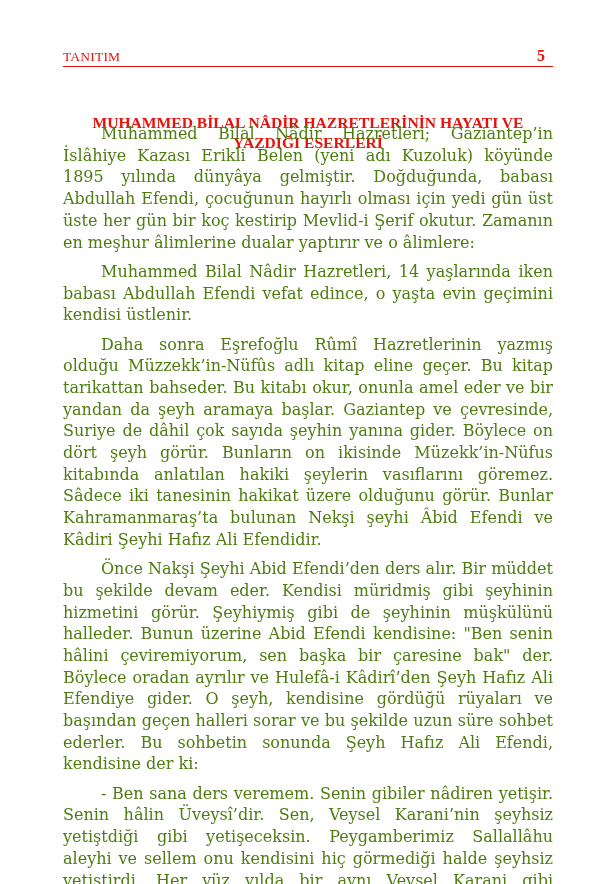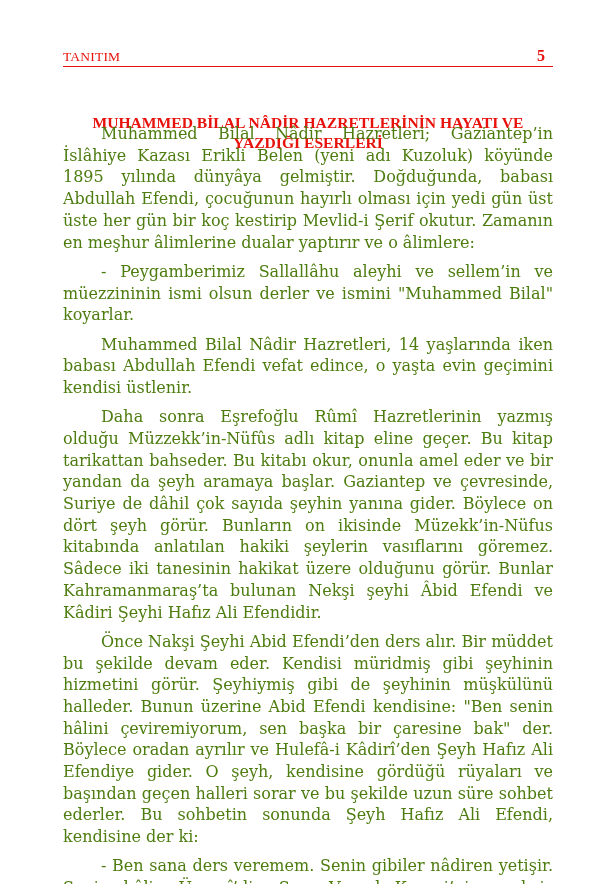--- a/index.html
+++ b/index.html
@@ -21,19 +21,18 @@
     <span class="page-num">5</span>
   </div>
 
   <div class="title">
     <div>MUHAMMED BİLAL NÂDİR HAZRETLERİNİN HAYATI VE</div>
     <div>YAZDIĞI ESERLERİ</div>
   </div>
 
   <div class="body">
     <p>Muhammed Bilal Nâdir Hazretleri; Gaziantep’in İslâhiye Kazası Erikli Belen (yeni adı Kuzoluk) köyünde 1895 yılında dünyâya gelmiştir. Doğduğunda, babası Abdullah Efendi, çocuğunun hayırlı olması için yedi gün üst üste her gün bir koç kestirip Mevlid-i Şerif okutur. Zamanın en meşhur âlimlerine dualar yaptırır ve o âlimlere:</p>
-    <p>- Peygamberimiz Sallallâhu aleyhi ve sellem’in ve müezzininin ismi olsun derler ve ismini "Muhammed Bilal" koyarlar.</p>
     <p>Muhammed Bilal Nâdir Hazretleri, 14 yaşlarında iken babası Abdullah Efendi vefat edince, o yaşta evin geçimini kendisi üstlenir.</p>
     <p>Daha sonra Eşrefoğlu Rûmî Hazretlerinin yazmış olduğu Müzzekk’in-Nüfûs adlı kitap eline geçer. Bu kitap tarikattan bahseder. Bu kitabı okur, onunla amel eder ve bir yandan da şeyh aramaya başlar. Gaziantep ve çevresinde, Suriye de dâhil çok sayıda şeyhin yanına gider. Böylece on dört şeyh görür. Bunların on ikisinde Müzekk’in-Nüfus kitabında anlatılan hakiki şeylerin vasıflarını göremez.  Sâdece iki tanesinin hakikat üzere olduğunu görür. Bunlar Kahramanmaraş’ta bulunan Nekşi şeyhi Âbid Efendi ve Kâdiri Şeyhi Hafız Ali Efendidir.</p>
     <p>Önce Nakşi Şeyhi Abid Efendi’den ders alır. Bir müddet bu şekilde devam eder. Kendisi müridmiş gibi şeyhinin hizmetini görür. Şeyhiymiş gibi de şeyhinin müşkülünü halleder. Bunun üzerine Abid Efendi kendisine: "Ben senin hâlini çeviremiyorum, sen başka bir çaresine bak" der. Böylece oradan ayrılır ve Hulefâ-i Kâdirî’den Şeyh Hafız Ali Efendiye gider. O şeyh, kendisine gördüğü rüyaları ve başından geçen halleri sorar ve bu şekilde uzun süre sohbet ederler. Bu sohbetin sonunda Şeyh Hafız Ali Efendi, kendisine der ki:</p>
     <p>- Ben sana ders veremem. Senin gibiler nâdiren yetişir.  Senin hâlin Üveysî’dir. Sen, Veysel Karani’nin şeyhsiz yetiştdiği gibi yetişeceksin. Peygamberimiz Sallallâhu aleyhi ve sellem onu kendisini hiç görmediği halde şeyhsiz yetiştirdi. Her yüz yılda bir aynı Veysel Karani gibi Peygamber Efendimizin ruhanî yardımı ile müceddid yetişir. Bunlara</p>
   </div>
 </div>
 
 </body></html>

